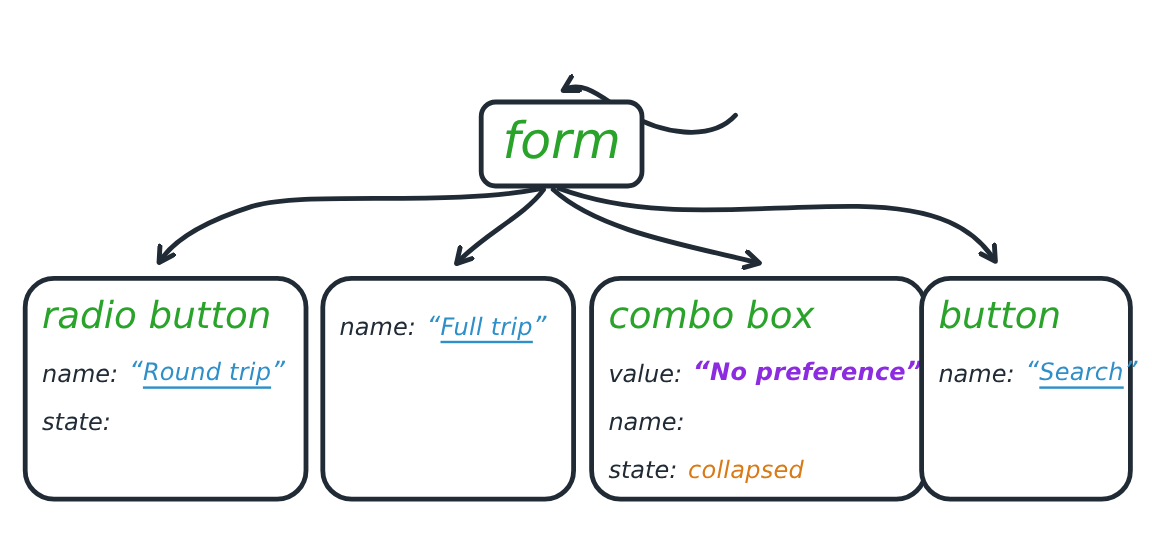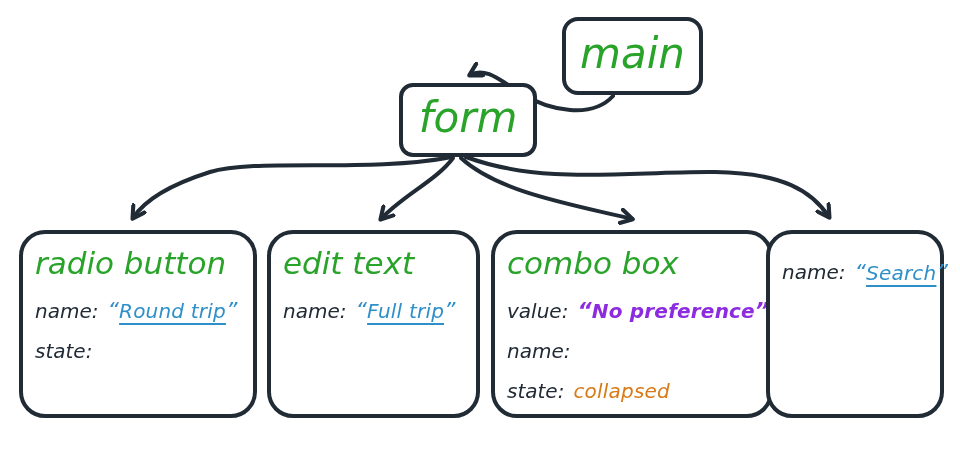--- a/index.html
+++ b/index.html
@@ -80,43 +80,39 @@
     </defs>
     <g fill="none" stroke="#212b36" stroke-width="4" stroke-linecap="round">
       <path d="M 613 96 C 592 119 550 111 522 94 C 502 82 486 66 470 75" marker-end="url(#ah)"></path>
       <path d="M 452 157 C 370 173 256 158 210 172 C 169 185 144 201 133 218" marker-end="url(#ah)"></path>
       <path d="M 453 158 C 437 180 402 196 381 219" marker-end="url(#ah)"></path>
       <path d="M 461 158 C 498 192 570 204 632 219" marker-end="url(#ah)"></path>
       <path d="M 466 157 C 545 186 630 171 715 172 C 783 173 812 191 829 217" marker-end="url(#ah)"></path>
     </g>
   </svg>
 
-  <div class="node small" style="left:562px; top:17px; width:141px; height:78px; border-radius:16px;">
-    <span class="node-title-lg">main</span>
-  </div>
 
   <div class="node small" style="left:399px; top:83px; width:138px; height:74px; border-radius:14px;">
     <span class="node-title-lg">form</span>
   </div>
 
   <div class="node card" style="left:19px; width:238px;">
     <div class="card-title">radio button</div>
     <div class="props">
       <div class="prop-row">
         <span class="prop-label">name:</span>
         <span class="pv v-blue"><span class="quote">“</span><span class="val-text">Round trip</span><span class="quote">”</span></span>
       </div>
       <div class="prop-row">
         <span class="prop-label">state:</span>
       </div>
     </div>
   </div>
 
   <div class="node card" style="left:267px; width:213px;">
-    <div class="card-title">edit text</div>
     <div class="props">
       <div class="prop-row">
         <span class="prop-label">name:</span>
         <span class="pv v-blue"><span class="quote">“</span><span class="val-text">Full trip</span><span class="quote">”</span></span>
       </div>
     </div>
   </div>
 
   <div class="node card" style="left:491px; width:282px;">
     <div class="card-title">combo box</div>
@@ -129,20 +125,21 @@
         <span class="prop-label">name:</span>
       </div>
       <div class="prop-row">
         <span class="prop-label">state:</span>
         <span class="pv v-orange"><span class="val-text">collapsed</span></span>
       </div>
     </div>
   </div>
 
   <div class="node card" style="left:766px; width:178px;">
+    <div class="card-title">button</div>
     <div class="props">
       <div class="prop-row">
         <span class="prop-label">name:</span>
         <span class="pv v-blue"><span class="quote">“</span><span class="val-text">Search</span><span class="quote">”</span></span>
       </div>
     </div>
   </div>
 
 </div>
 

